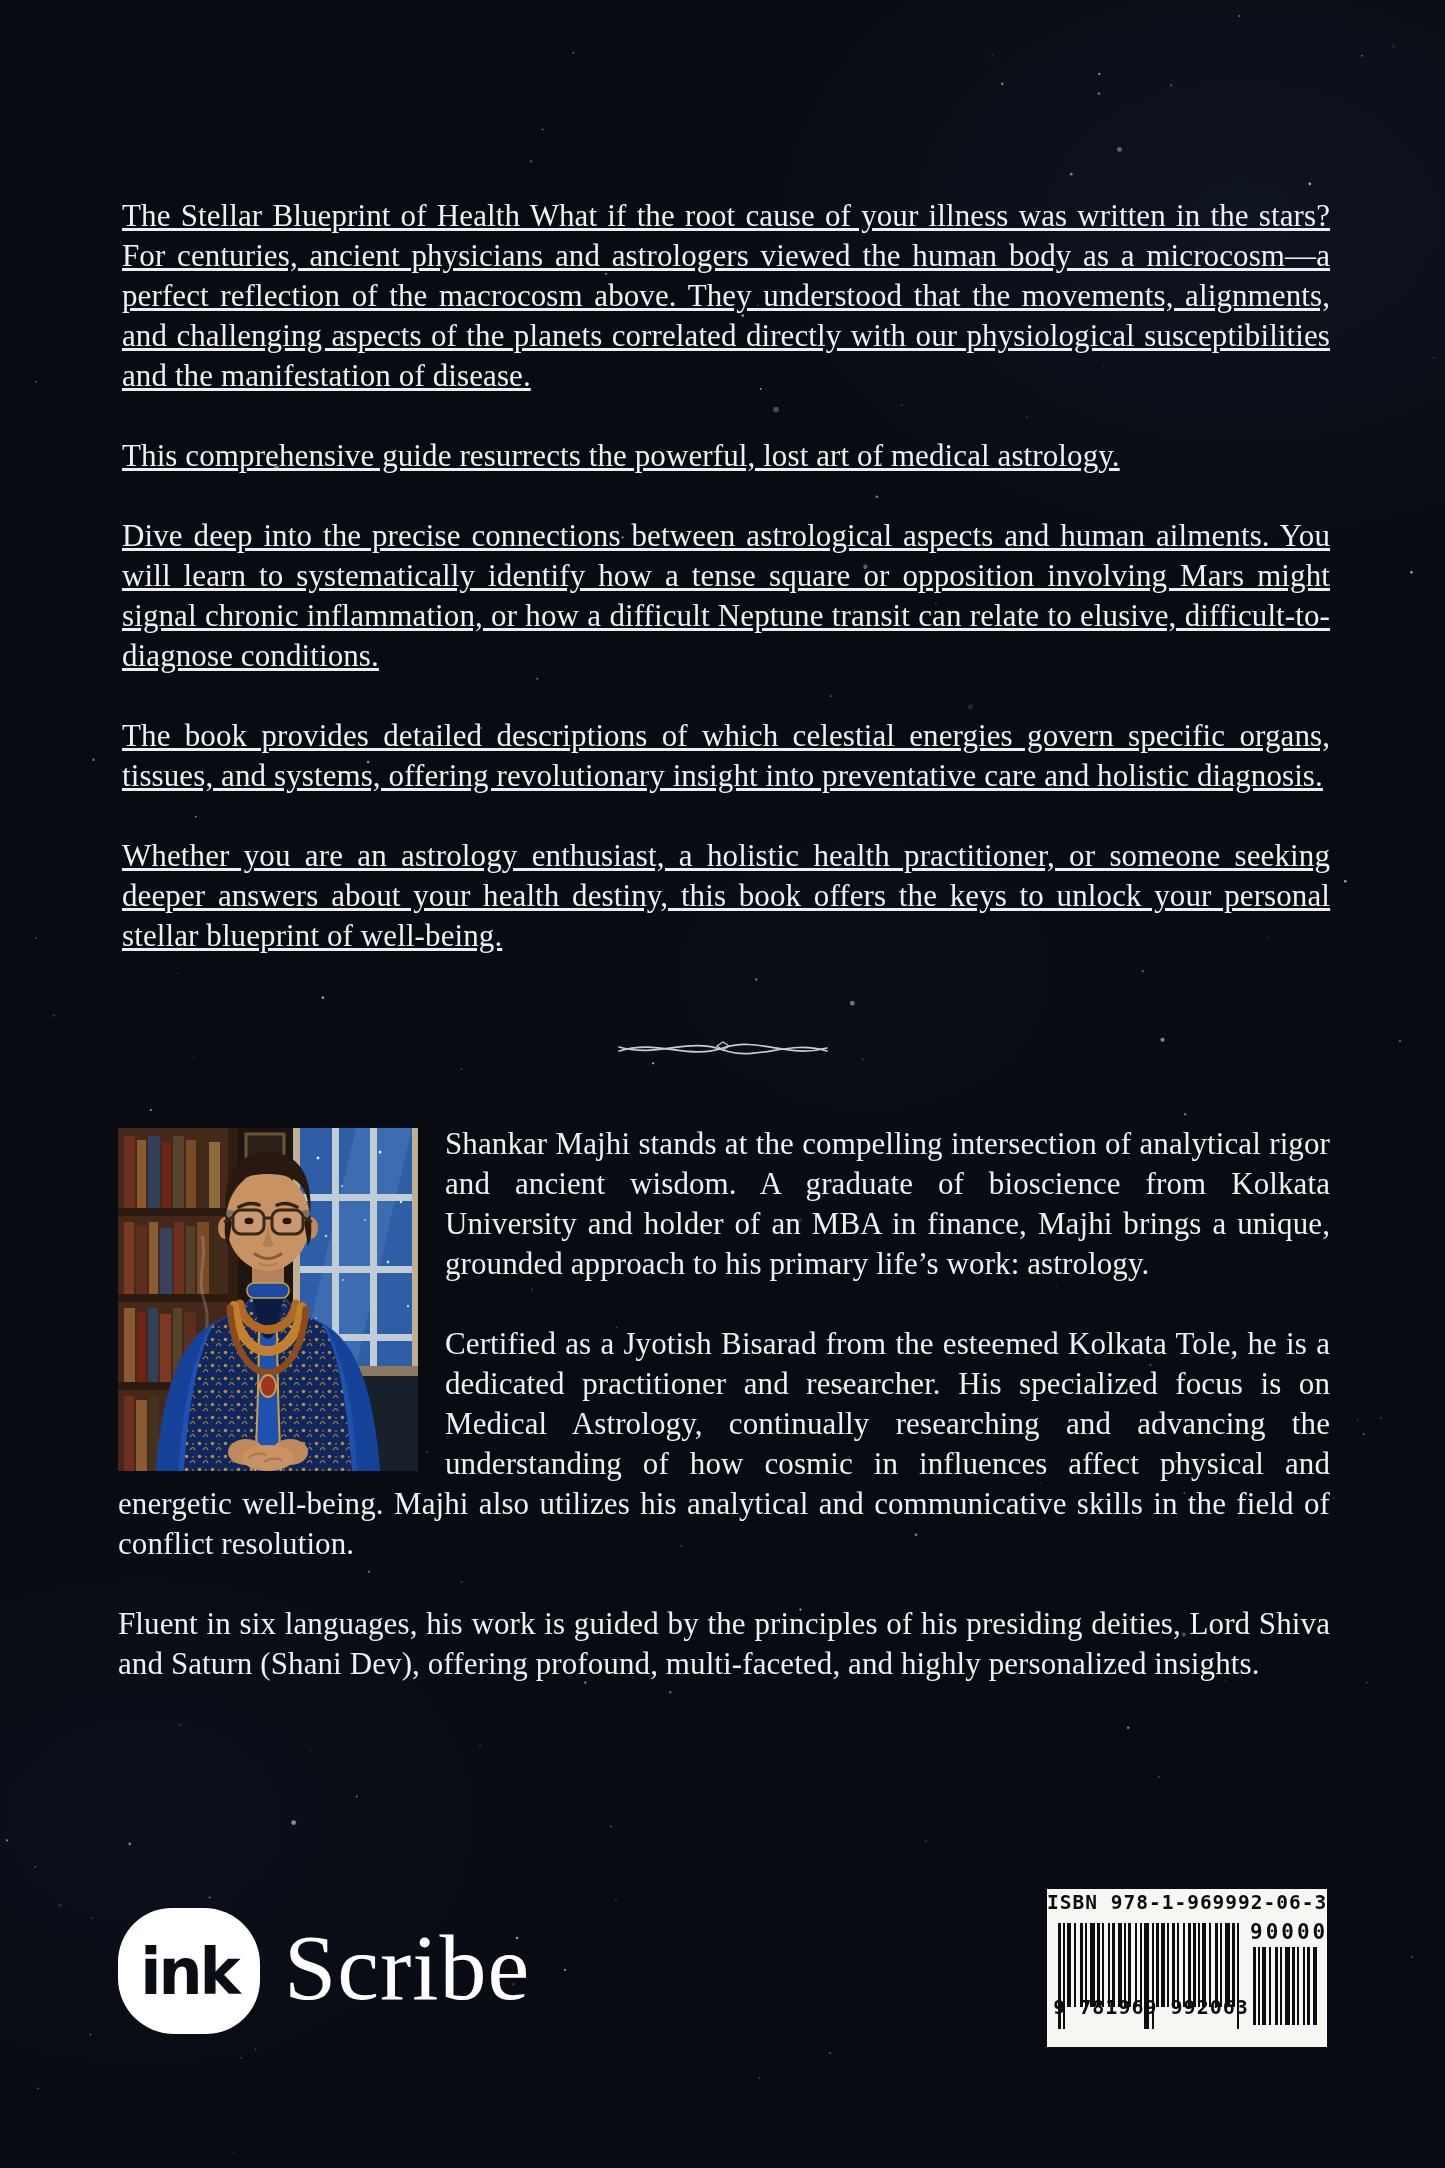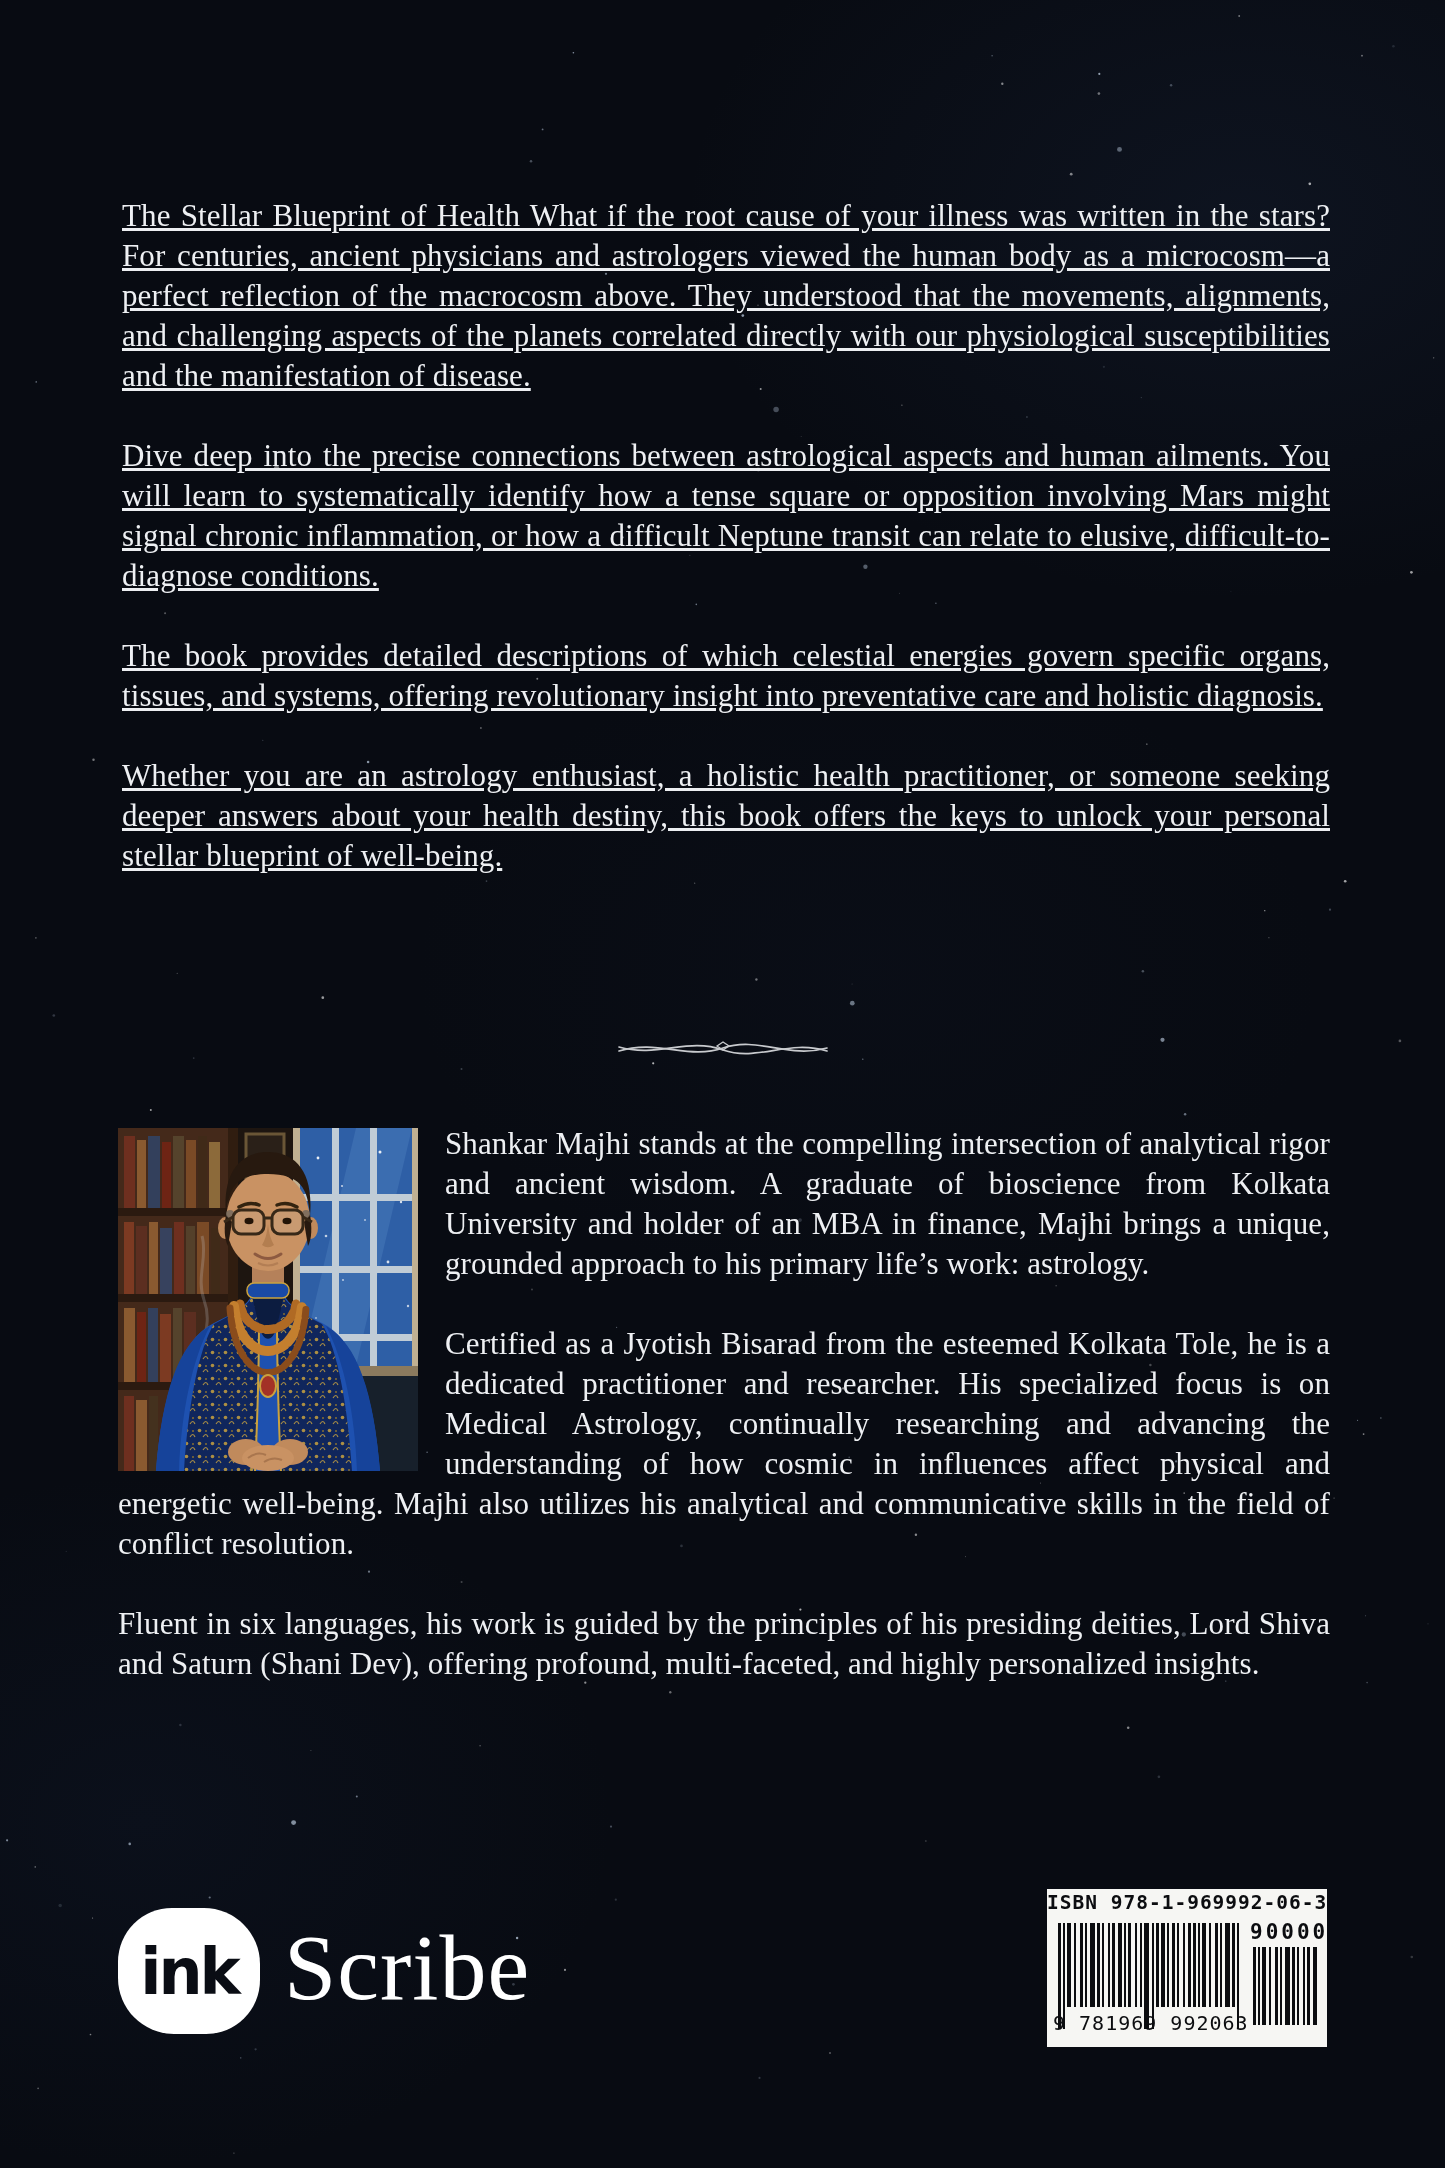--- a/index.html
+++ b/index.html
@@ -84,23 +84,23 @@
     white-space:nowrap;
   }
   .price-code{
     position:absolute;left:203px;top:31px;width:68px;
     text-align:left;
     font-size:21px;font-weight:bold;letter-spacing:3px;
   }
   .bars-main{position:absolute;left:11px;top:34px;}
   .bars-supp{position:absolute;left:206px;top:58px;}
   .barcode-digits{
-    position:absolute;left:6px;top:122px;width:196px;
-    text-align:left;
-    font-size:20px;font-weight:normal;letter-spacing:1px;
+    position:absolute;left:6px;top:106px;width:196px;
+    text-align:center;
+    font-size:20px;font-weight:bold;letter-spacing:1px;
     white-space:nowrap;
   }
 </style>
 </head>
 <body>
 
 <div class="cover">
 
   <svg class="starfield" id="starfield">
       <circle cx="1220.8" cy="329.8" r="1.12" fill="#cfe0f4" opacity="0.24"></circle>
@@ -250,20 +250,21 @@
       <circle cx="344.3" cy="333.1" r="1.00" fill="#cfe0f4" opacity="0.65"></circle>
       <circle cx="427.1" cy="1452.2" r="0.70" fill="#cfe0f4" opacity="0.49"></circle>
       <circle cx="880.7" cy="464.3" r="1.07" fill="#cfe0f4" opacity="0.59"></circle>
       <circle cx="694.7" cy="883.2" r="0.59" fill="#ffffff" opacity="0.36"></circle>
       <circle cx="1146.8" cy="744.2" r="0.86" fill="#ffffff" opacity="0.30"></circle>
       <circle cx="915.9" cy="1534.8" r="1.21" fill="#ffffff" opacity="0.52"></circle>
     </svg>
 
   <div class="layer synopsis">
     <p>The Stellar Blueprint of Health What if the root cause of your illness was written in the stars? For centuries, ancient physicians and astrologers viewed the human body as a microcosm—a perfect reflection of the macrocosm above. They understood that the movements, alignments, and challenging aspects of the planets correlated directly with our physiological susceptibilities and the manifestation of disease.</p>
+    <p>This comprehensive guide resurrects the powerful, lost art of medical astrology.</p>
     <p>Dive deep into the precise connections between astrological aspects and human ailments. You will learn to systematically identify how a tense square or opposition involving Mars might signal chronic inflammation, or how a difficult Neptune transit can relate to elusive, difficult-to-diagnose conditions.</p>
     <p>The book provides detailed descriptions of which celestial energies govern specific organs, tissues, and systems, offering revolutionary insight into preventative care and holistic diagnosis.</p>
     <p>Whether you are an astrology enthusiast, a holistic health practitioner, or someone seeking deeper answers about your health destiny, this book offers the keys to unlock your personal stellar blueprint of well-being.</p>
   </div>
 
   <div class="layer divider">
     <svg width="218" height="30" viewBox="0 0 218 30">
       <g fill="none" stroke="#d9dbde" stroke-width="1.7" stroke-linecap="round" opacity="0.92">
         <path d="M5 17 C44 5 74 26 109 14 C144 2 174 25 213 14"></path>
         <path d="M5 13 C44 24 74 3 109 16 C144 28 174 5 213 17"></path>

